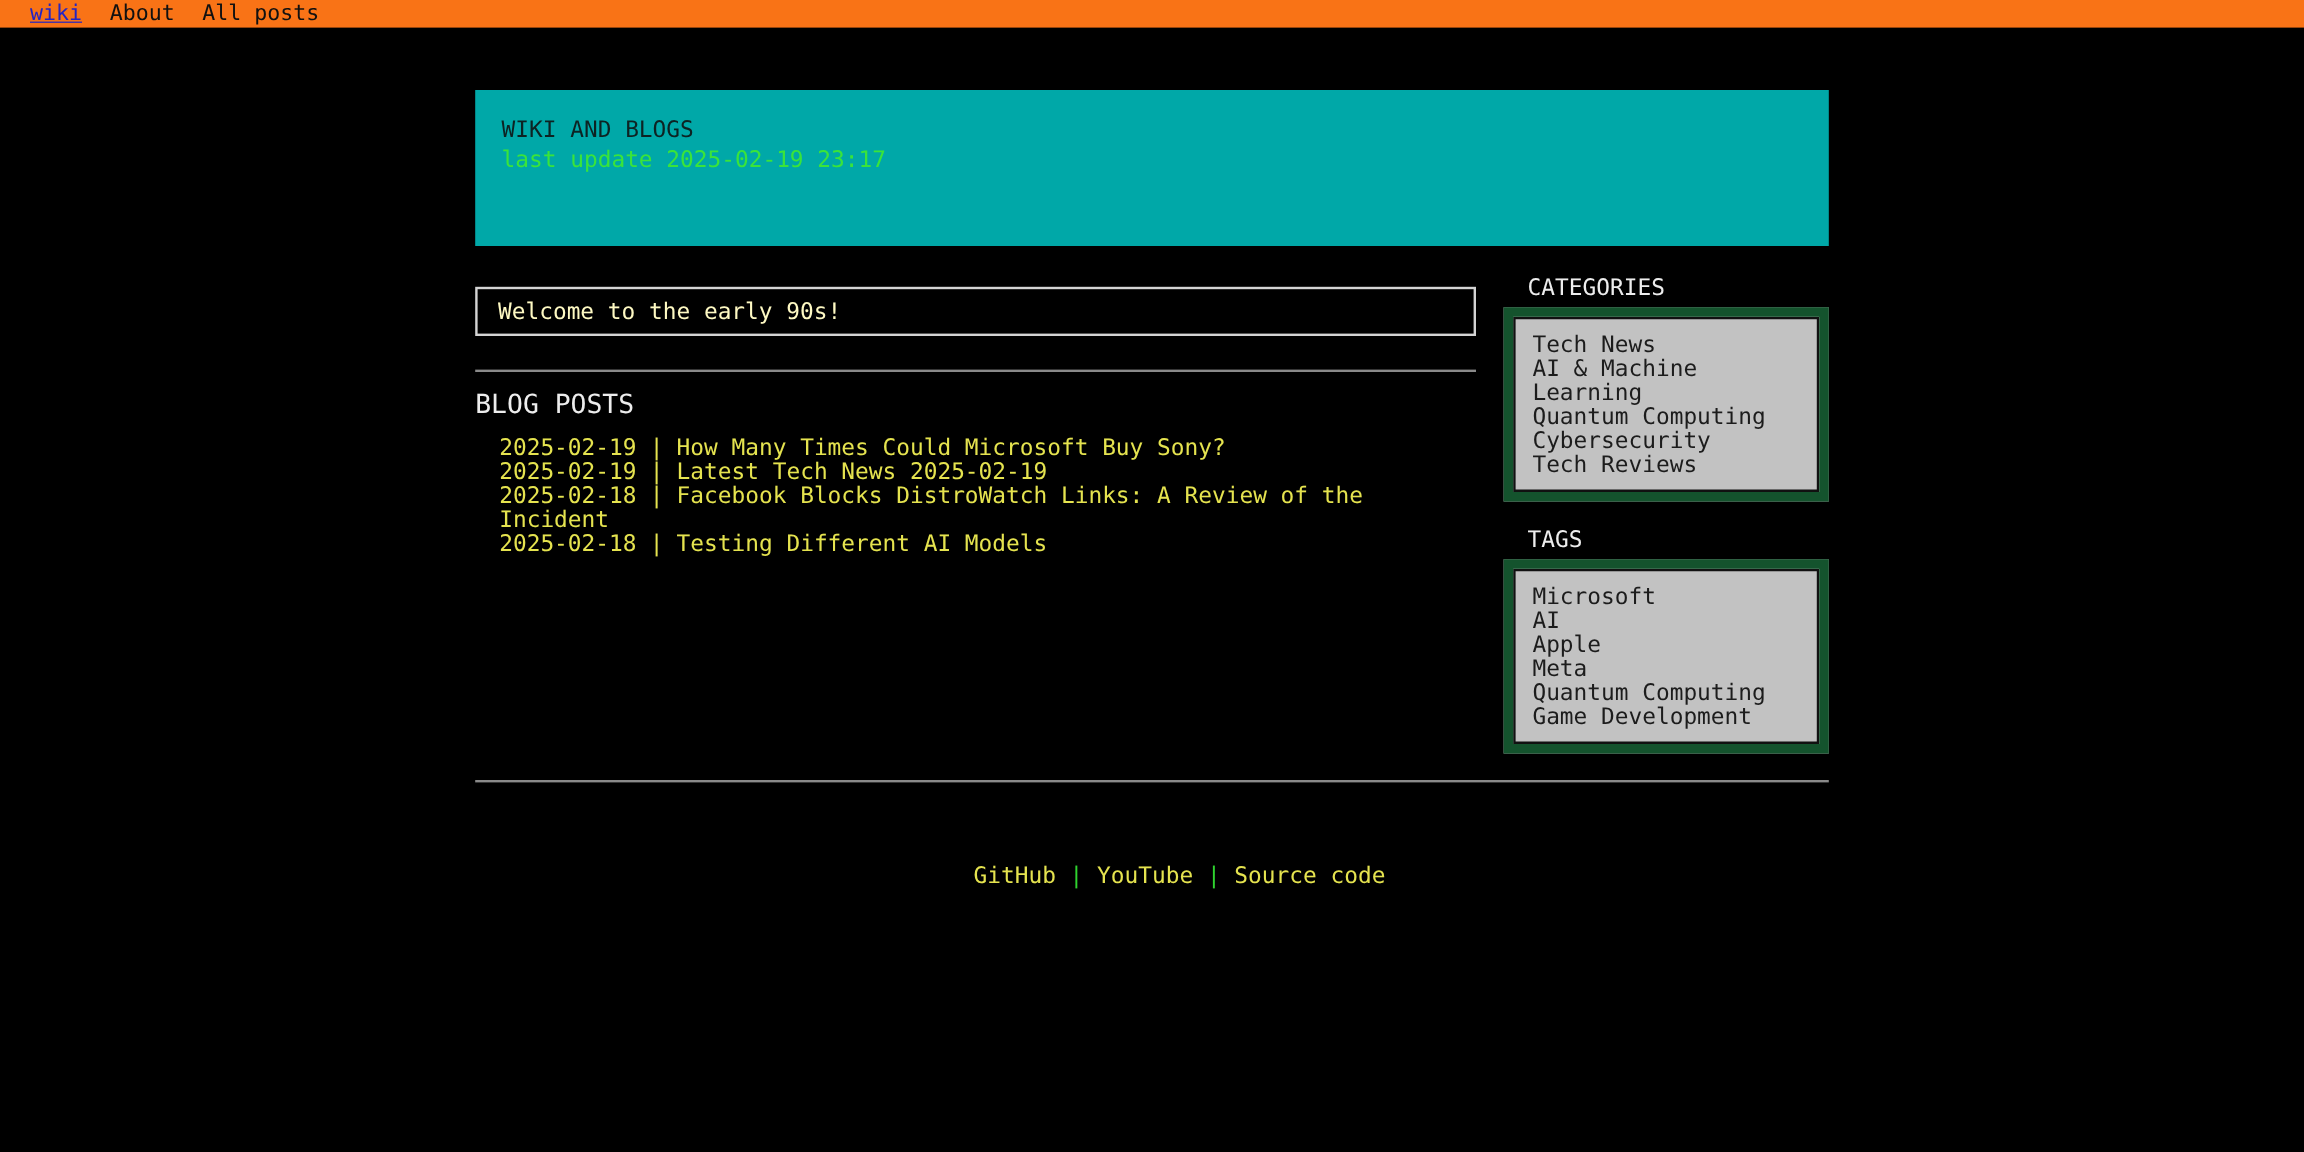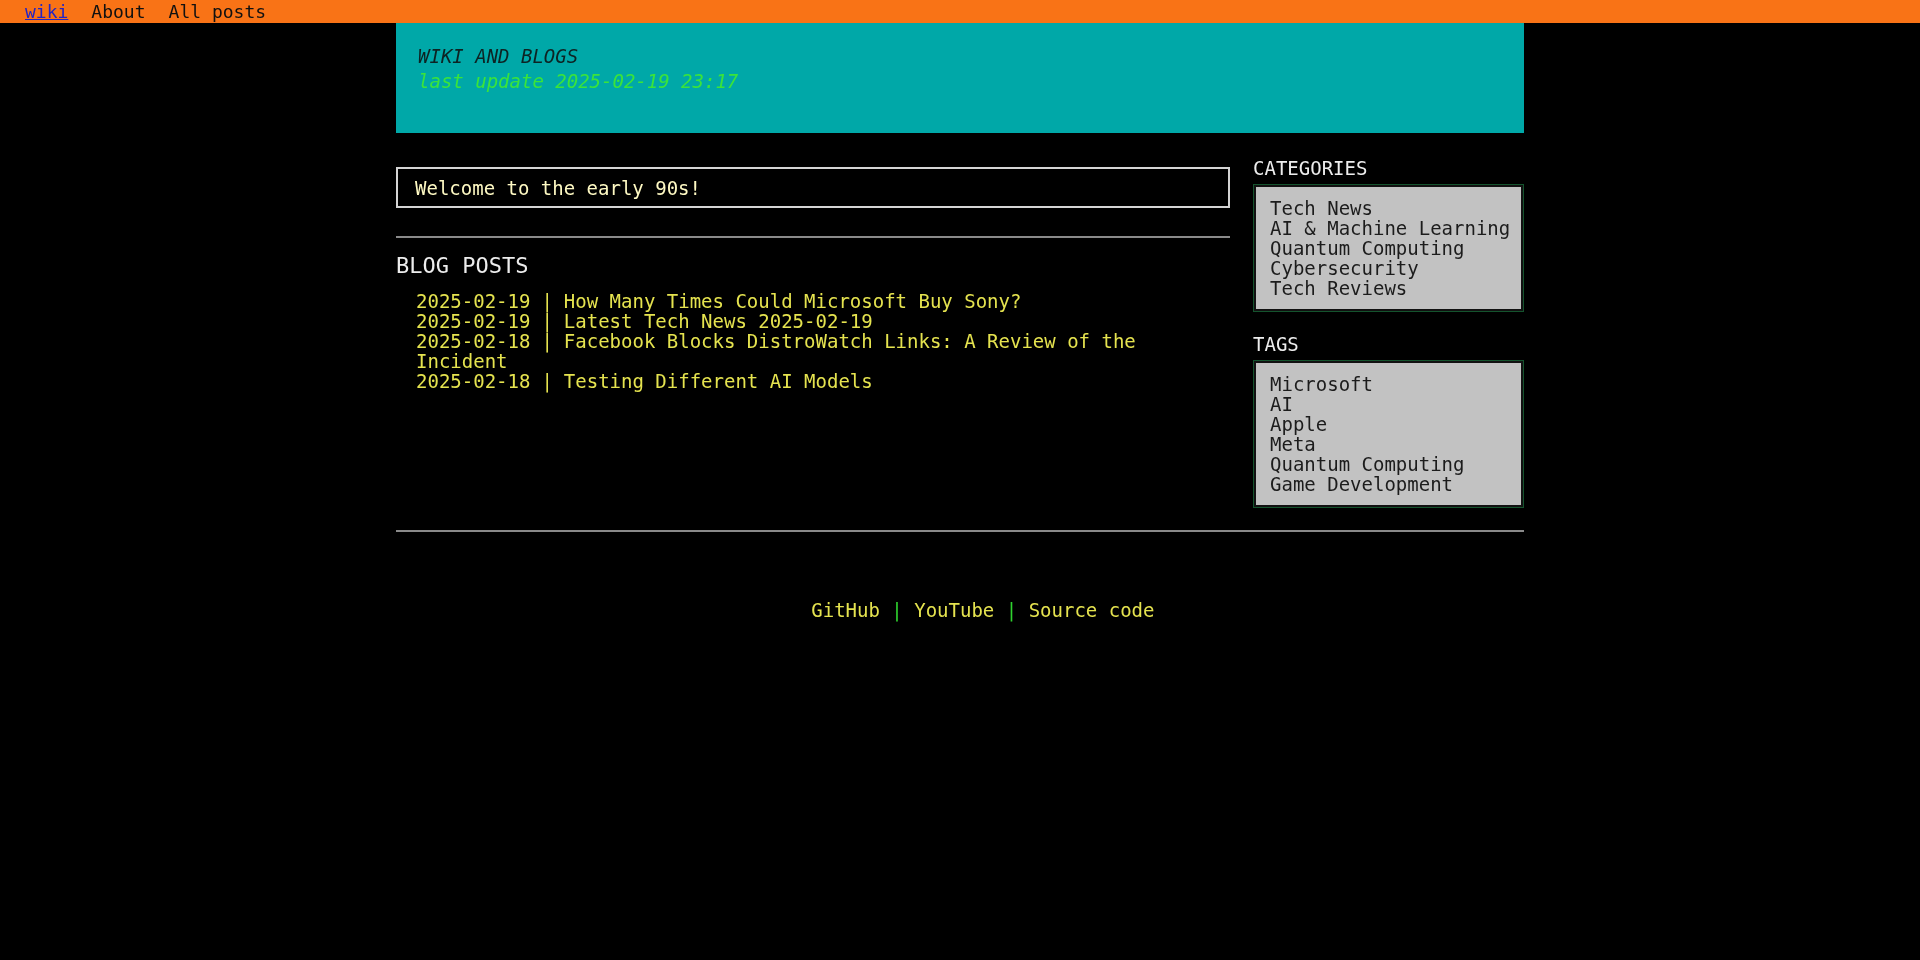--- a/index.html
+++ b/index.html
@@ -21,24 +21,24 @@
     font-size: 18px;
     gap: 23px;
   }
   .navbar .brand { color: #2424c4; text-decoration: underline; }
   .navbar .navlink { color: #111; }
 
   .container { width: 1128px; margin: 0 auto; }
 
   
   .banner {
-    height: 110px;
+    margin-top: 52px;
+    height: 130px;
     background: #00a8a8;
     padding: 23px 0 0 22px;
-    font-style: italic;
   }
   .banner h1 {
     color: #0d2323;
     font-size: 19px; font-weight: normal;
     line-height: 20px;
     margin-bottom: 5px;
   }
   .banner .updated { color: #3ae43a; line-height: 20px; }
 
   
@@ -82,24 +82,25 @@
   ul.posts .post-sep { color: #e5e34f; margin: 0 11px; }
   ul.posts a.post-title { color: #e5e34f; }
 
   
   .side-heading {
     margin-top: 5px;
     color: #ededed;
     font-size: 19px; font-weight: normal;
     line-height: 20px;
     margin-bottom: 6px;
+    margin-left: 20px;
   }
   .side-heading.tags { margin-top: 22px; }
   .retro-box {
-    border: 1px solid #14532d;
+    border: 8px solid #14532d;
     box-shadow: inset 0 0 0 2px #111;
     background: #c2c2c2;
     padding: 13px 0 13px 16px;
   }
   .retro-box ul { list-style: none; line-height: 20px; }
   .retro-box a { color: #1c1c1c; }
 
   
   .footer-rule { border: none; border-top: 2px solid #8a8a8a; margin-top: 22px; }
   .credits, .social {

